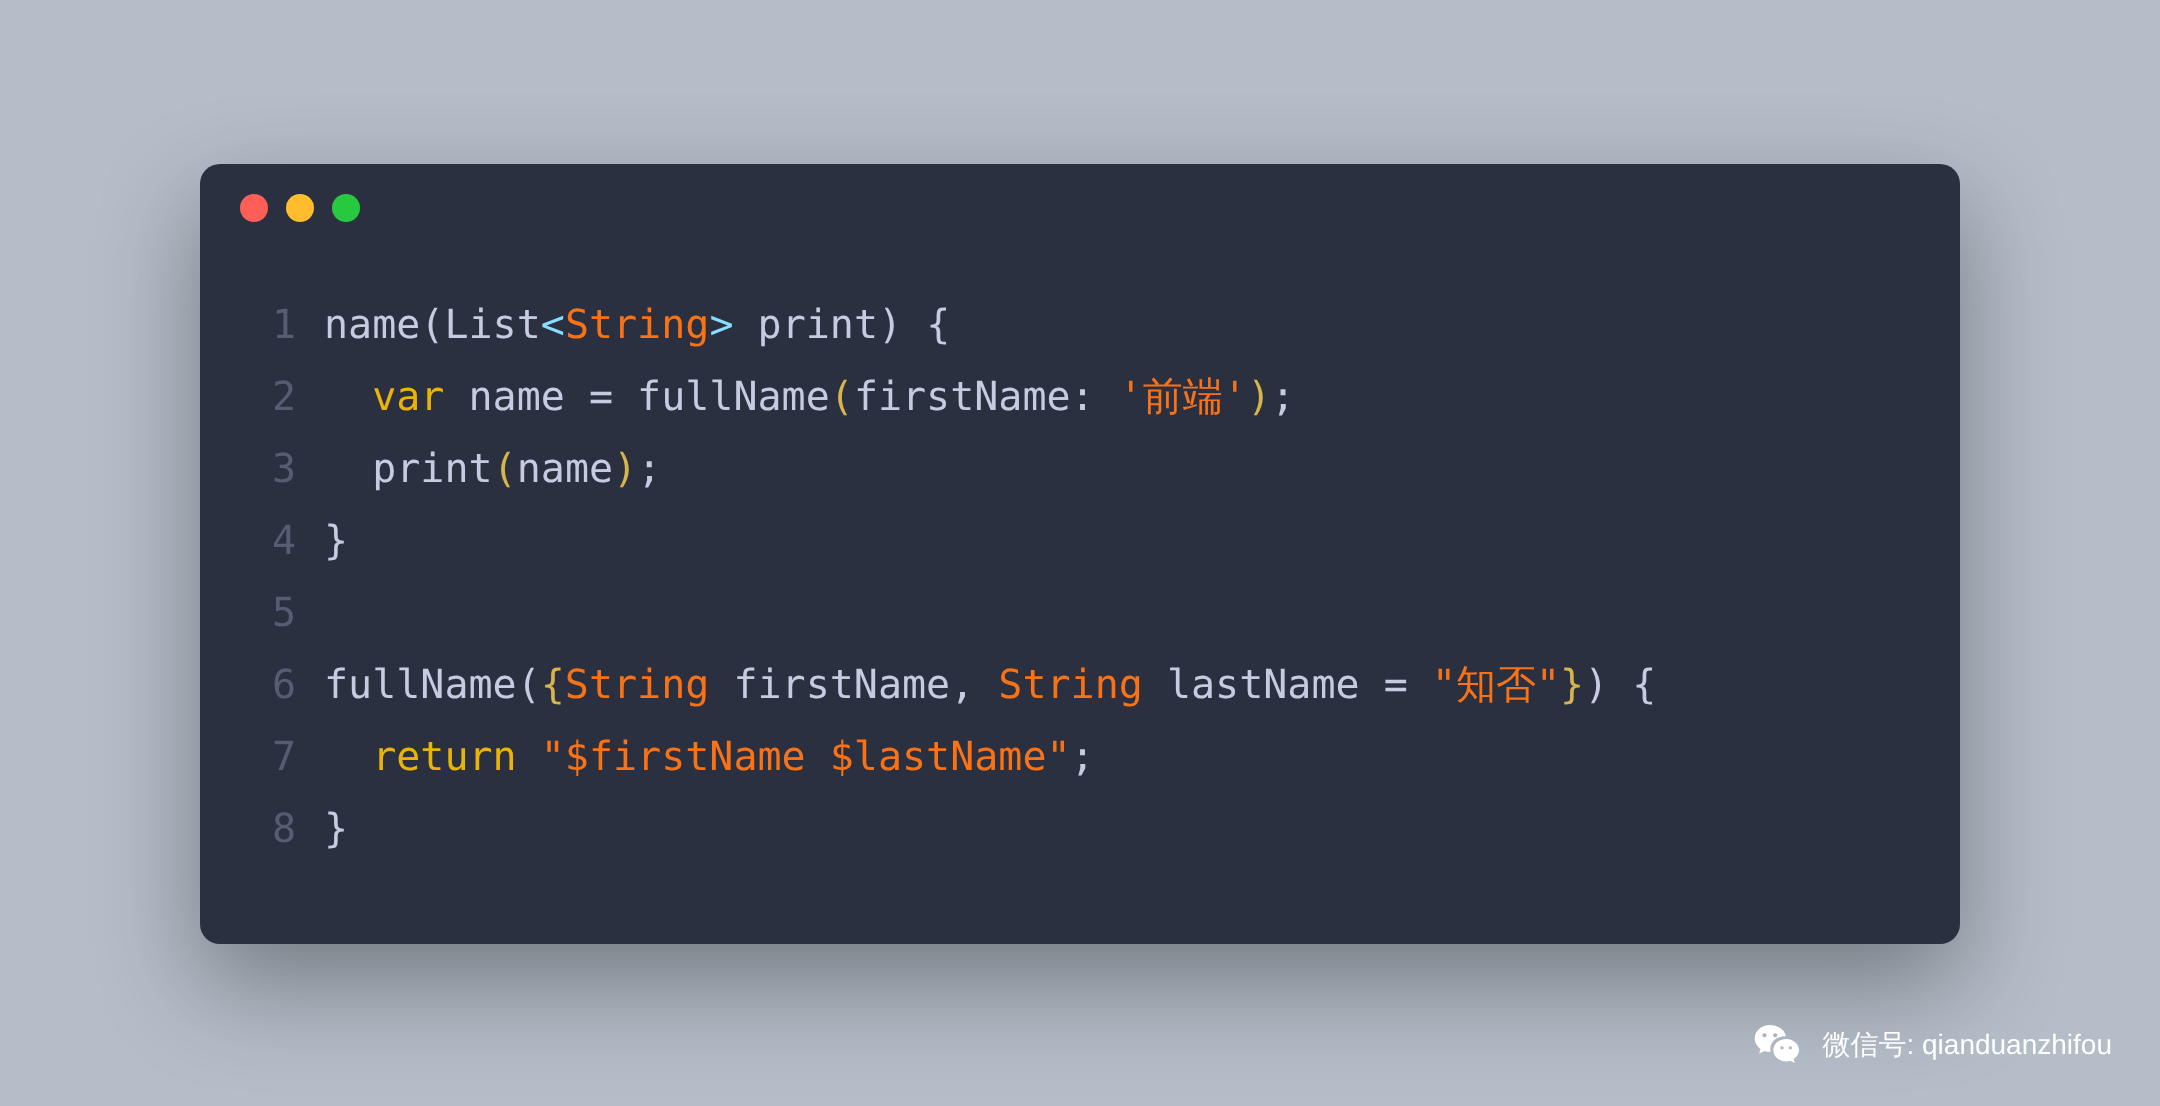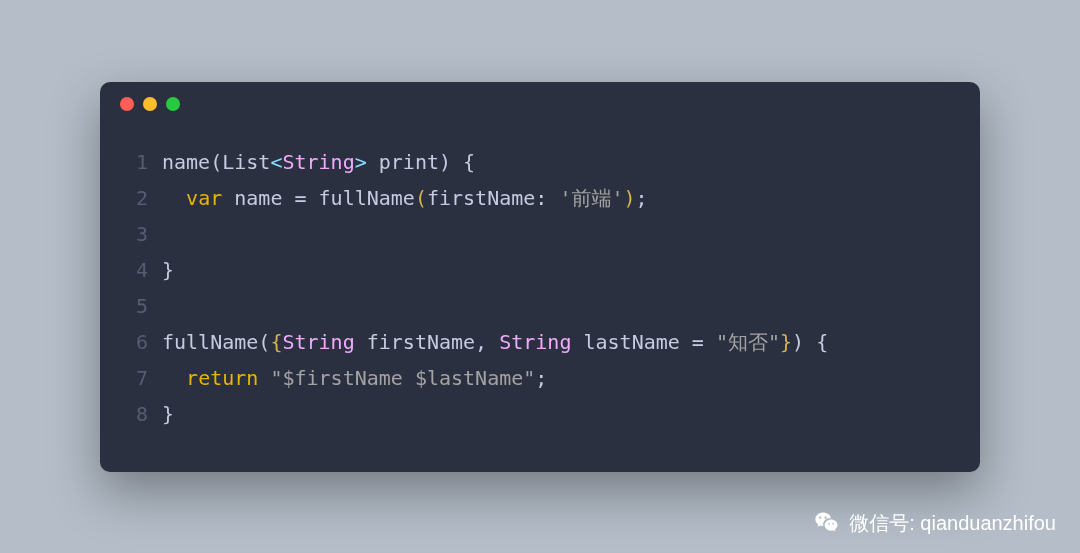--- a/index.html
+++ b/index.html
@@ -52,33 +52,33 @@
       width: 62px;
       text-align: right;
       color: #565d72;
       padding-right: 14px;
       user-select: none;
     }
     .code-content {
       color: #c5cbe0;
     }
     .tk-keyword { color: #eab308; }
-    .tk-type { color: #f0abfc; text-align: center; }
-    .tk-string { color: #a3a3a3; margin-top: 28px; }
+    .tk-type { color: #f97316; text-align: center; }
+    .tk-string { color: #f97316; margin-top: 28px; }
     .tk-ident { color: #c5cbe0; }
     .tk-punct { color: #c5cbe0; }
     .tk-angle { color: #89ddff; }
     .tk-paren { color: #d8b44c; }
     .watermark {
       position: absolute;
       right: 24px;
       bottom: 16px;
       color: #ffffff;
       font-family: -apple-system, 'Helvetica Neue', Arial, sans-serif;
-      font-size: 20px;
+      font-size: 14px;
       display: flex;
       align-items: center;
       gap: 8px;
     }
     .wechat-icon {
       width: 28px;
       height: 28px;
       display: inline-block;
     }
     .wechat-icon svg { width: 100%; height: 100%; }
@@ -88,21 +88,21 @@
 
 <div class="editor-window">
   <div class="titlebar">
     <div class="traffic-dot dot-red"></div>
     <div class="traffic-dot dot-yellow"></div>
     <div class="traffic-dot dot-green"></div>
   </div>
   <div class="code-area" id="code-area">
       <div class="code-line"><span class="gutter">1</span><span class="code-content"><span class="tk-ident">name</span><span class="tk-punct">(</span><span class="tk-ident">List</span><span class="tk-angle">&lt;</span><span class="tk-type">String</span><span class="tk-angle">&gt;</span><span class="tk-ident"> print</span><span class="tk-punct">) {</span></span></div>
       <div class="code-line"><span class="gutter">2</span><span class="code-content"><span class="tk-ident">  </span><span class="tk-keyword">var</span><span class="tk-ident"> name </span><span class="tk-punct">=</span><span class="tk-ident"> fullName</span><span class="tk-paren">(</span><span class="tk-ident">firstName: </span><span class="tk-string">'前端'</span><span class="tk-paren">)</span><span class="tk-punct">;</span></span></div>
-      <div class="code-line"><span class="gutter">3</span></div>
+      <div class="code-line"><span class="gutter">3</span><span class="code-content"><span class="tk-ident">  </span><span class="tk-ident">print</span><span class="tk-paren">(</span><span class="tk-ident">name</span><span class="tk-paren">)</span><span class="tk-punct">;</span></span></div>
       <div class="code-line"><span class="gutter">4</span><span class="code-content"><span class="tk-punct">}</span></span></div>
       <div class="code-line"><span class="gutter">5</span><span class="code-content"></span></div>
       <div class="code-line"><span class="gutter">6</span><span class="code-content"><span class="tk-ident">fullName</span><span class="tk-punct">(</span><span class="tk-paren">{</span><span class="tk-type">String</span><span class="tk-ident"> firstName, </span><span class="tk-type">String</span><span class="tk-ident"> lastName </span><span class="tk-punct">=</span><span class="tk-ident"> </span><span class="tk-string">"知否"</span><span class="tk-paren">}</span><span class="tk-punct">) {</span></span></div>
       <div class="code-line"><span class="gutter">7</span><span class="code-content"><span class="tk-ident">  </span><span class="tk-keyword">return</span><span class="tk-ident"> </span><span class="tk-string">"$firstName $lastName"</span><span class="tk-punct">;</span></span></div>
       <div class="code-line"><span class="gutter">8</span><span class="code-content"><span class="tk-punct">}</span></span></div>
     </div>
 </div>
 
 <div class="watermark">
   <span class="wechat-icon">

